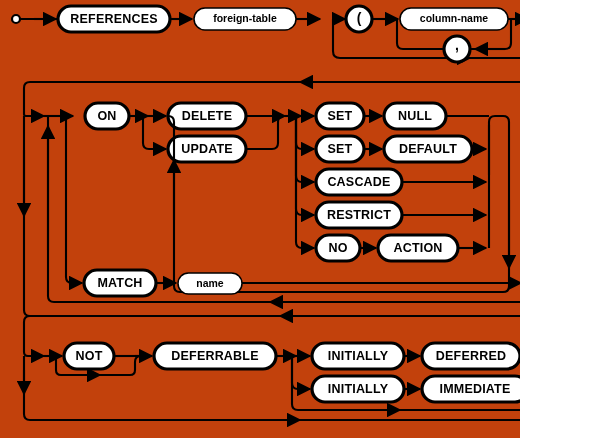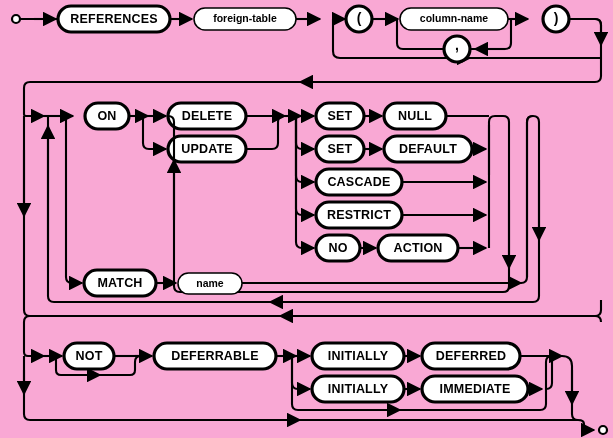--- a/index.html
+++ b/index.html
@@ -1,17 +1,17 @@
 <!DOCTYPE html>
 <html><head>
 <meta charset="utf-8">
 <style>
   html,body{margin:0;padding:0;background:#ffffff;}
   body{font-family:"Liberation Sans",sans-serif;}
-  #diagram-root{position:relative;width:613px;height:438px;background:#f9a8d4;overflow:hidden;}
+  #diagram-root{position:relative;width:520px;height:438px;background:#c2410c;overflow:hidden;}
   svg{display:block;}
   .rr-line{fill:none;stroke:#000;stroke-width:2.1;stroke-linecap:butt;stroke-linejoin:round;}
   .rr-term{fill:#fff;stroke:#000;stroke-width:3.2;}
   .rr-nonterm{fill:#fff;stroke:#000;stroke-width:1.5;}
   .rr-endpoint{fill:#fff;stroke:#000;stroke-width:2.2;}
   text{font-family:"Liberation Sans",sans-serif;dominant-baseline:middle;text-anchor:middle;fill:#000;}
   .t-term{font-size:12.5px;font-weight:bold;letter-spacing:0.2px;}
   .t-term-small{font-size:14px;font-weight:bold;}
   .t-nonterm{font-size:10.5px;font-weight:bold;}
 </style>

